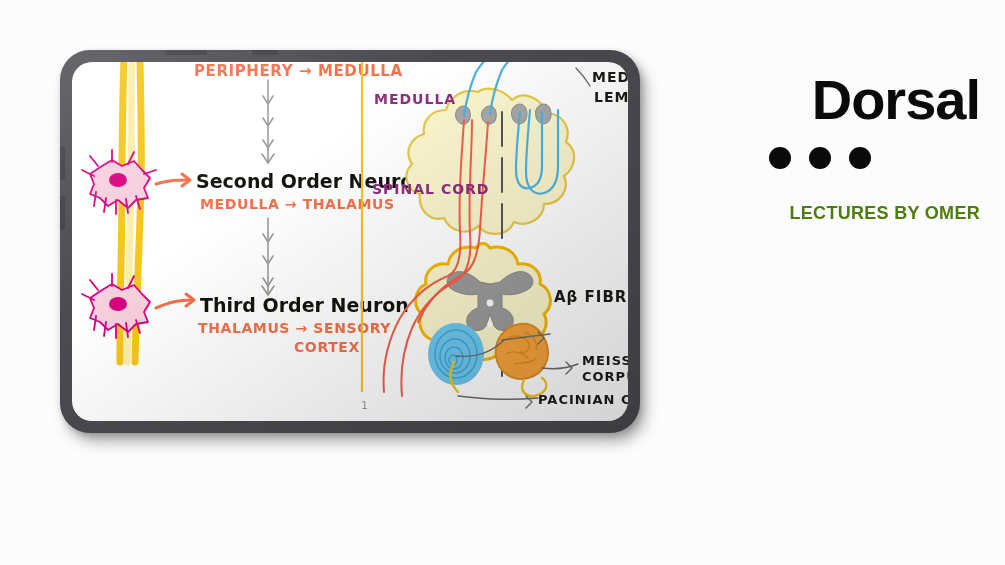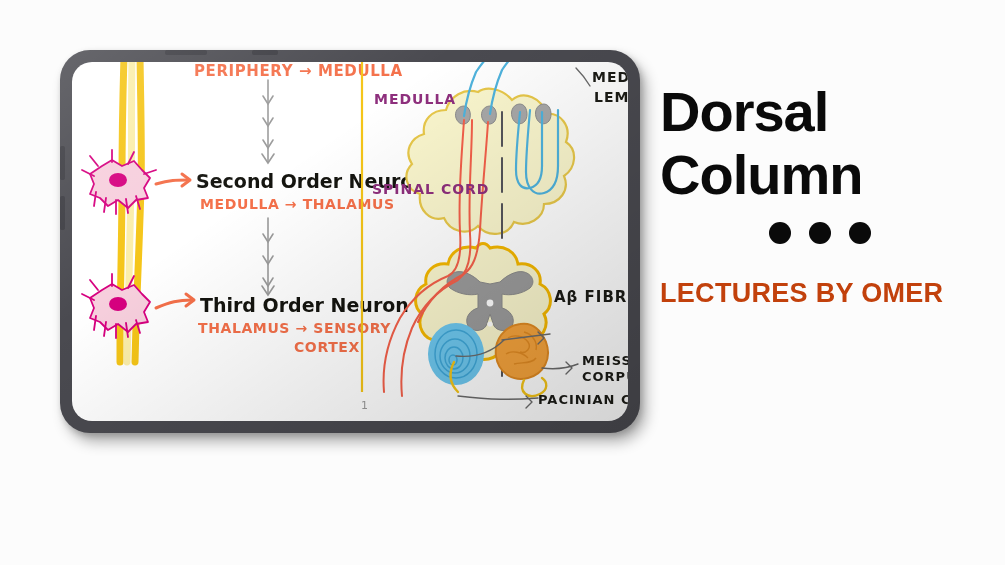--- a/index.html
+++ b/index.html
@@ -72,45 +72,45 @@
   }
   .pagenum{
     font-family:"DejaVu Sans", sans-serif;
     fill:#9b9b9b;
     font-size:11px;
   }
 
   
   .titleblock{
     position:absolute;
-    left:660px;top:80px;
+    left:660px;top:68px;
     width:320px;
-    text-align:left;
+    text-align:right;
   }
   .title-line{
     font-family:"Liberation Sans", sans-serif;
     font-weight:bold;
     font-size:56px;
     line-height:63px;
     color:#0a0a0a;
     letter-spacing:-1px;
     white-space:nowrap;
   }
   .dots{
     margin-top:16px;
     display:flex;justify-content:center;gap:18px;
   }
   .dot{width:22px;height:22px;border-radius:50%;background:#0a0a0a;}
   .byline{
     margin-top:34px;
     font-family:"Liberation Sans", sans-serif;
     font-weight:bold;
-    font-size:27px;
+    font-size:18px;
     letter-spacing:.3px;
-    color:#c2410c;
+    color:#4d7c0f;
     white-space:nowrap;
   }
 </style>
 </head>
 <body>
 
 <div id="stage">
 
   <div class="device">
     <div class="btn-notch b1"></div>
@@ -282,21 +282,20 @@
         <text class="hw-black-cap" x="466" y="342" font-size="13">PACINIAN CORPUSCLE</text>
 
       </svg>
     </div>
 
     <div class="device-sheen"></div>
   </div>
 
   <div class="titleblock">
     <div class="title-line">Dorsal</div>
-    <div class="title-line">Column</div>
 
     <div class="dots">
       <span class="dot"></span>
       <span class="dot"></span>
       <span class="dot"></span>
     </div>
 
     <div class="byline">LECTURES BY OMER</div>
   </div>
 

